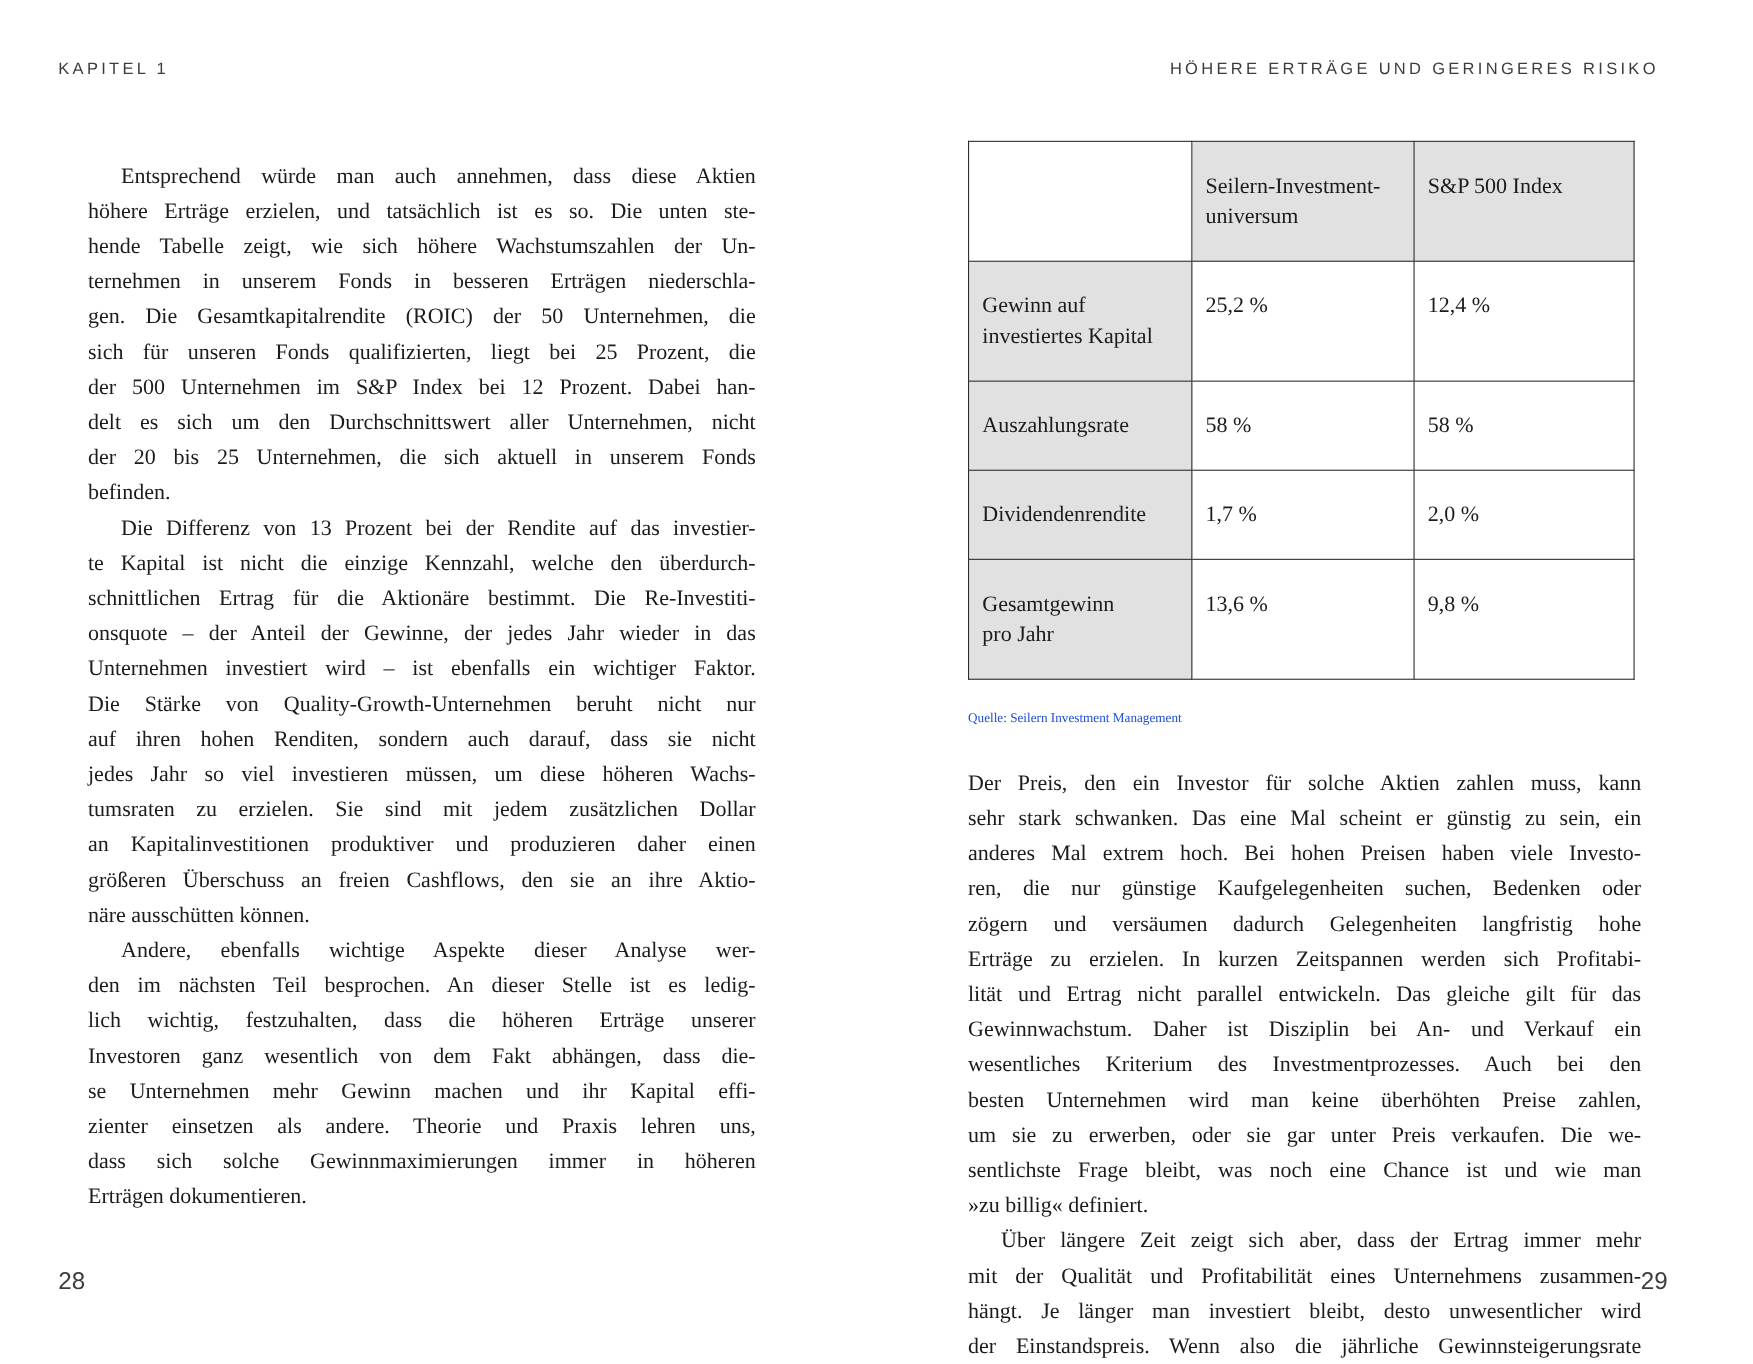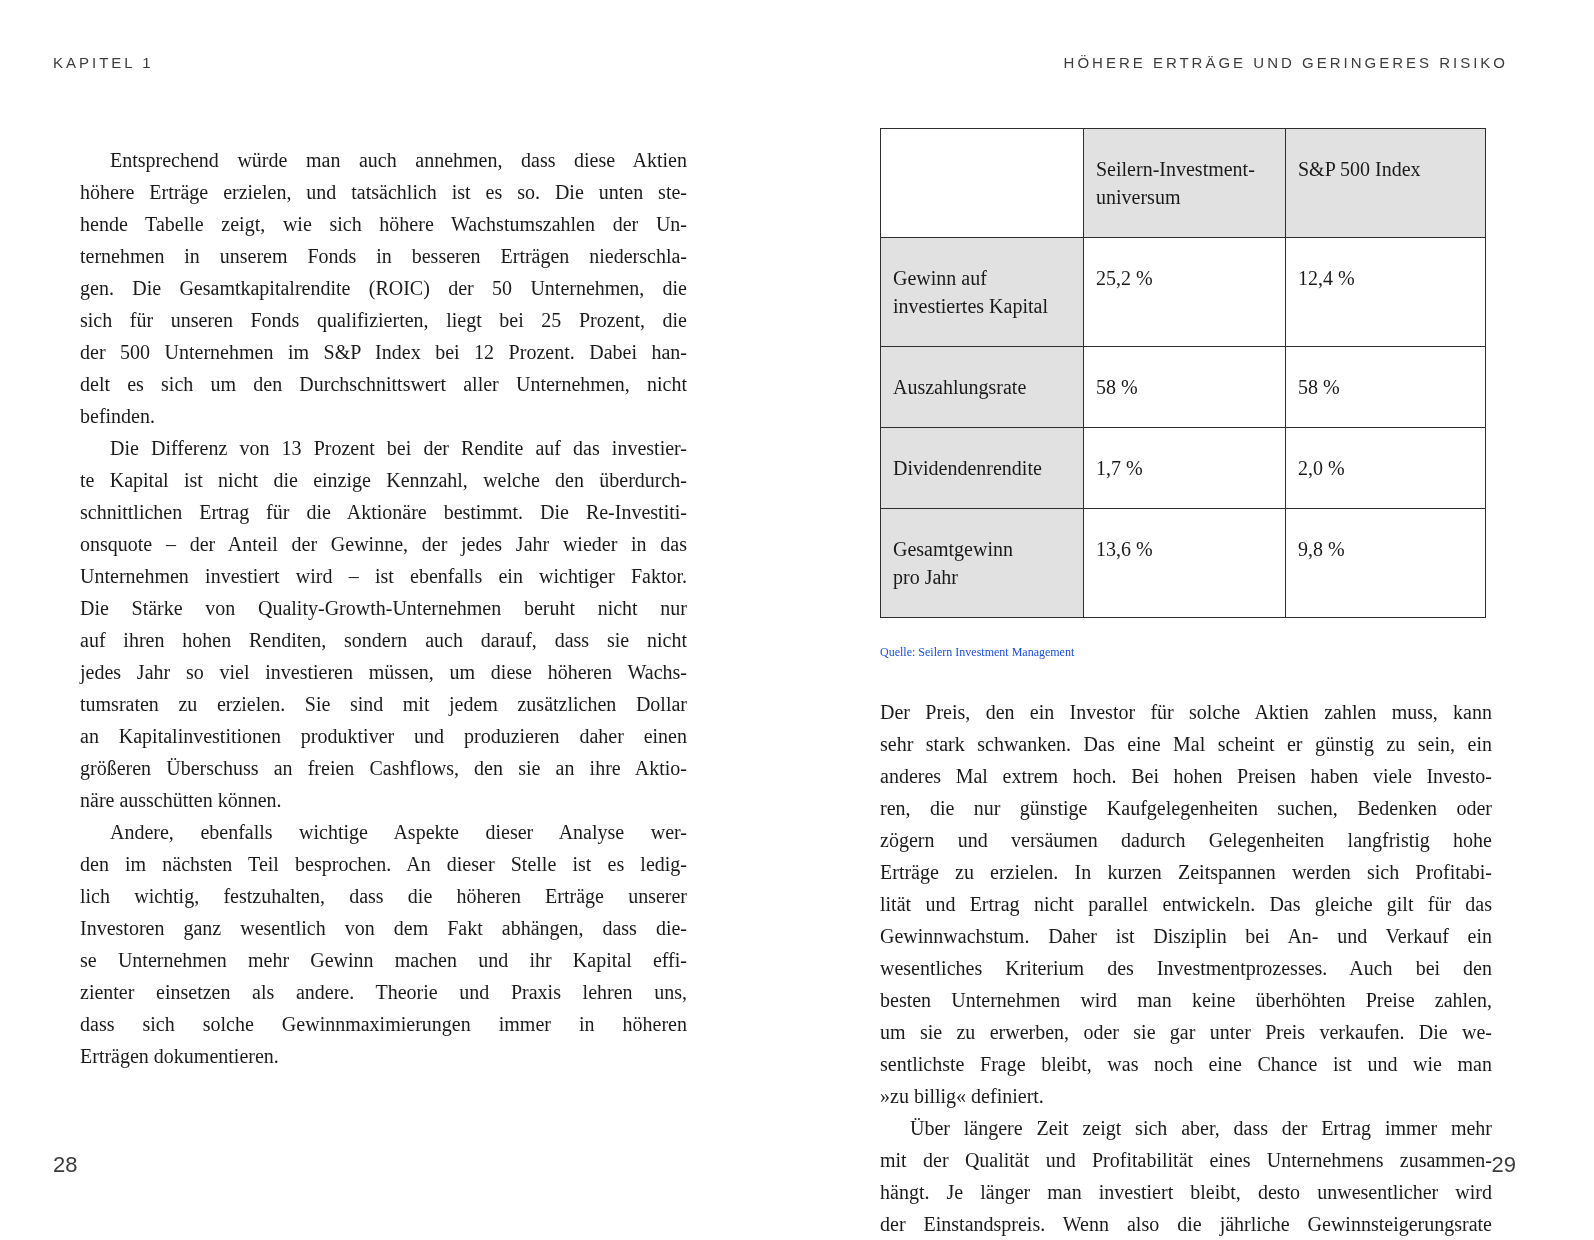--- a/index.html
+++ b/index.html
@@ -117,20 +117,21 @@
 <div class="text-col left">
     <div class="para indent">
       <div class="line first">Entsprechend würde man auch annehmen, dass diese Aktien</div>
       <div class="line">höhere Erträge erzielen, und tatsächlich ist es so. Die unten ste-</div>
       <div class="line">hende Tabelle zeigt, wie sich höhere Wachstumszahlen der Un-</div>
       <div class="line">ternehmen in unserem Fonds in besseren Erträgen niederschla-</div>
       <div class="line">gen. Die Gesamtkapitalrendite (ROIC) der 50 Unternehmen, die</div>
       <div class="line">sich für unseren Fonds qualifizierten, liegt bei 25 Prozent, die</div>
       <div class="line">der 500 Unternehmen im S&amp;P Index bei 12 Prozent. Dabei han-</div>
       <div class="line">delt es sich um den Durchschnittswert aller Unternehmen, nicht</div>
+      <div class="line">der 20 bis 25 Unternehmen, die sich aktuell in unserem Fonds</div>
       <div class="line last">befinden.</div>
     </div>
     <div class="para indent">
       <div class="line first">Die Differenz von 13 Prozent bei der Rendite auf das investier-</div>
       <div class="line">te Kapital ist nicht die einzige Kennzahl, welche den überdurch-</div>
       <div class="line">schnittlichen Ertrag für die Aktionäre bestimmt. Die Re-Investiti-</div>
       <div class="line">onsquote – der Anteil der Gewinne, der jedes Jahr wieder in das</div>
       <div class="line">Unternehmen investiert wird – ist ebenfalls ein wichtiger Faktor.</div>
       <div class="line">Die Stärke von Quality-Growth-Unternehmen beruht nicht nur</div>
       <div class="line">auf ihren hohen Renditen, sondern auch darauf, dass sie nicht</div>

